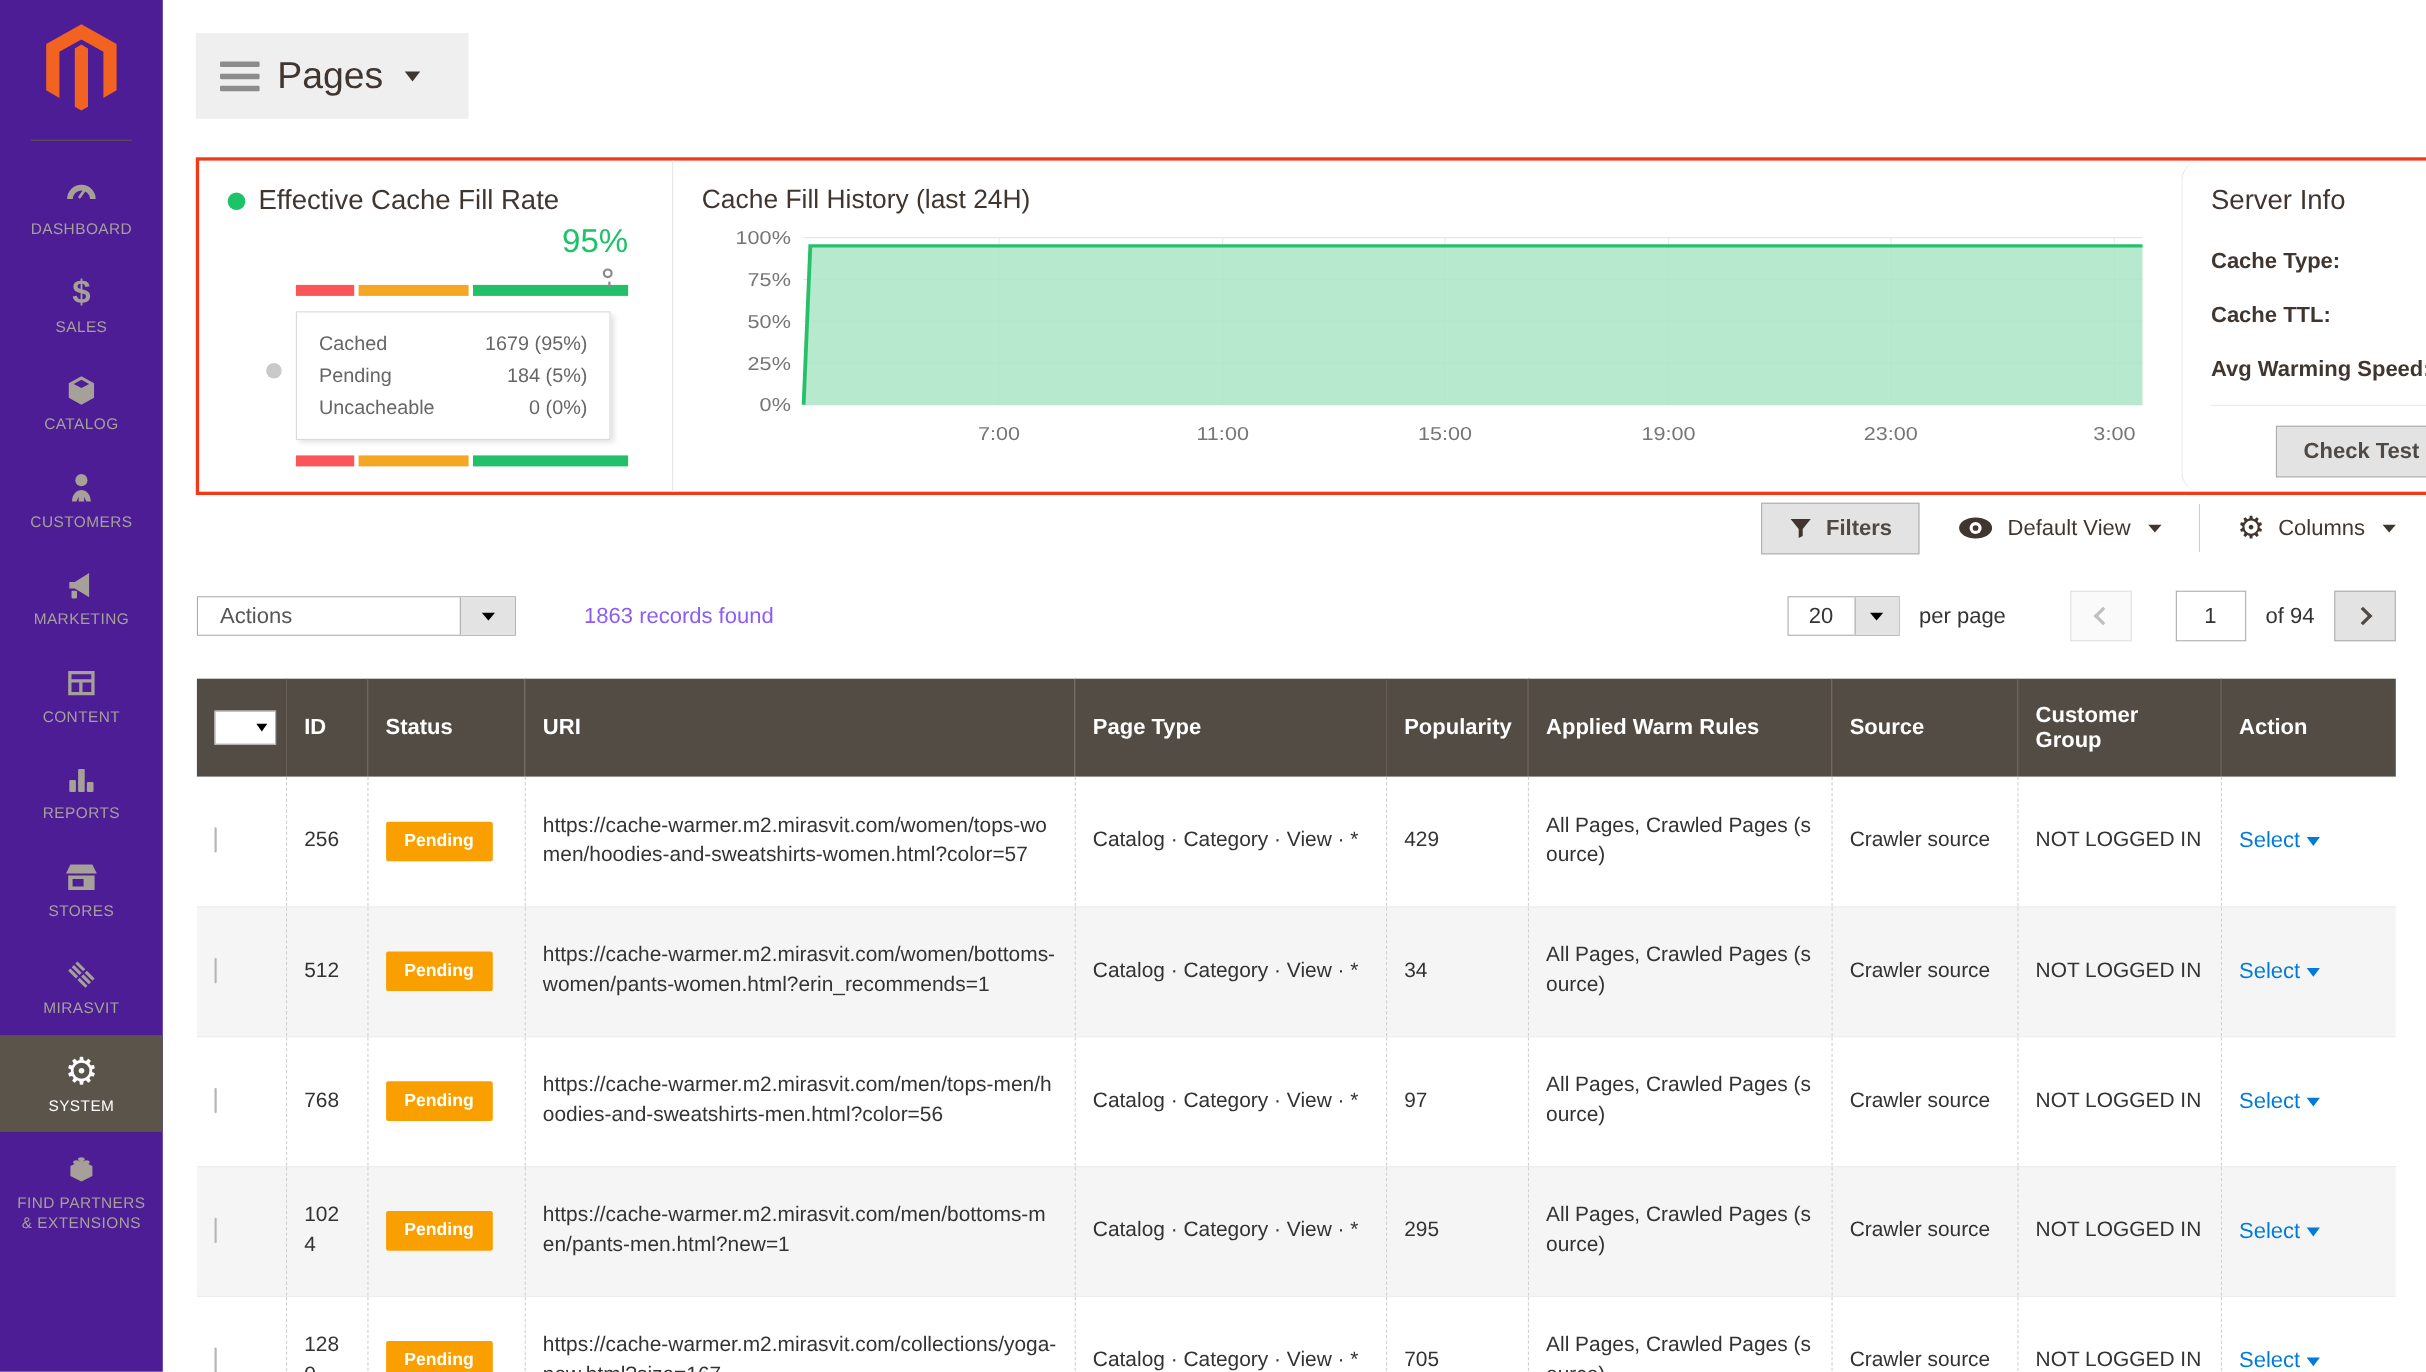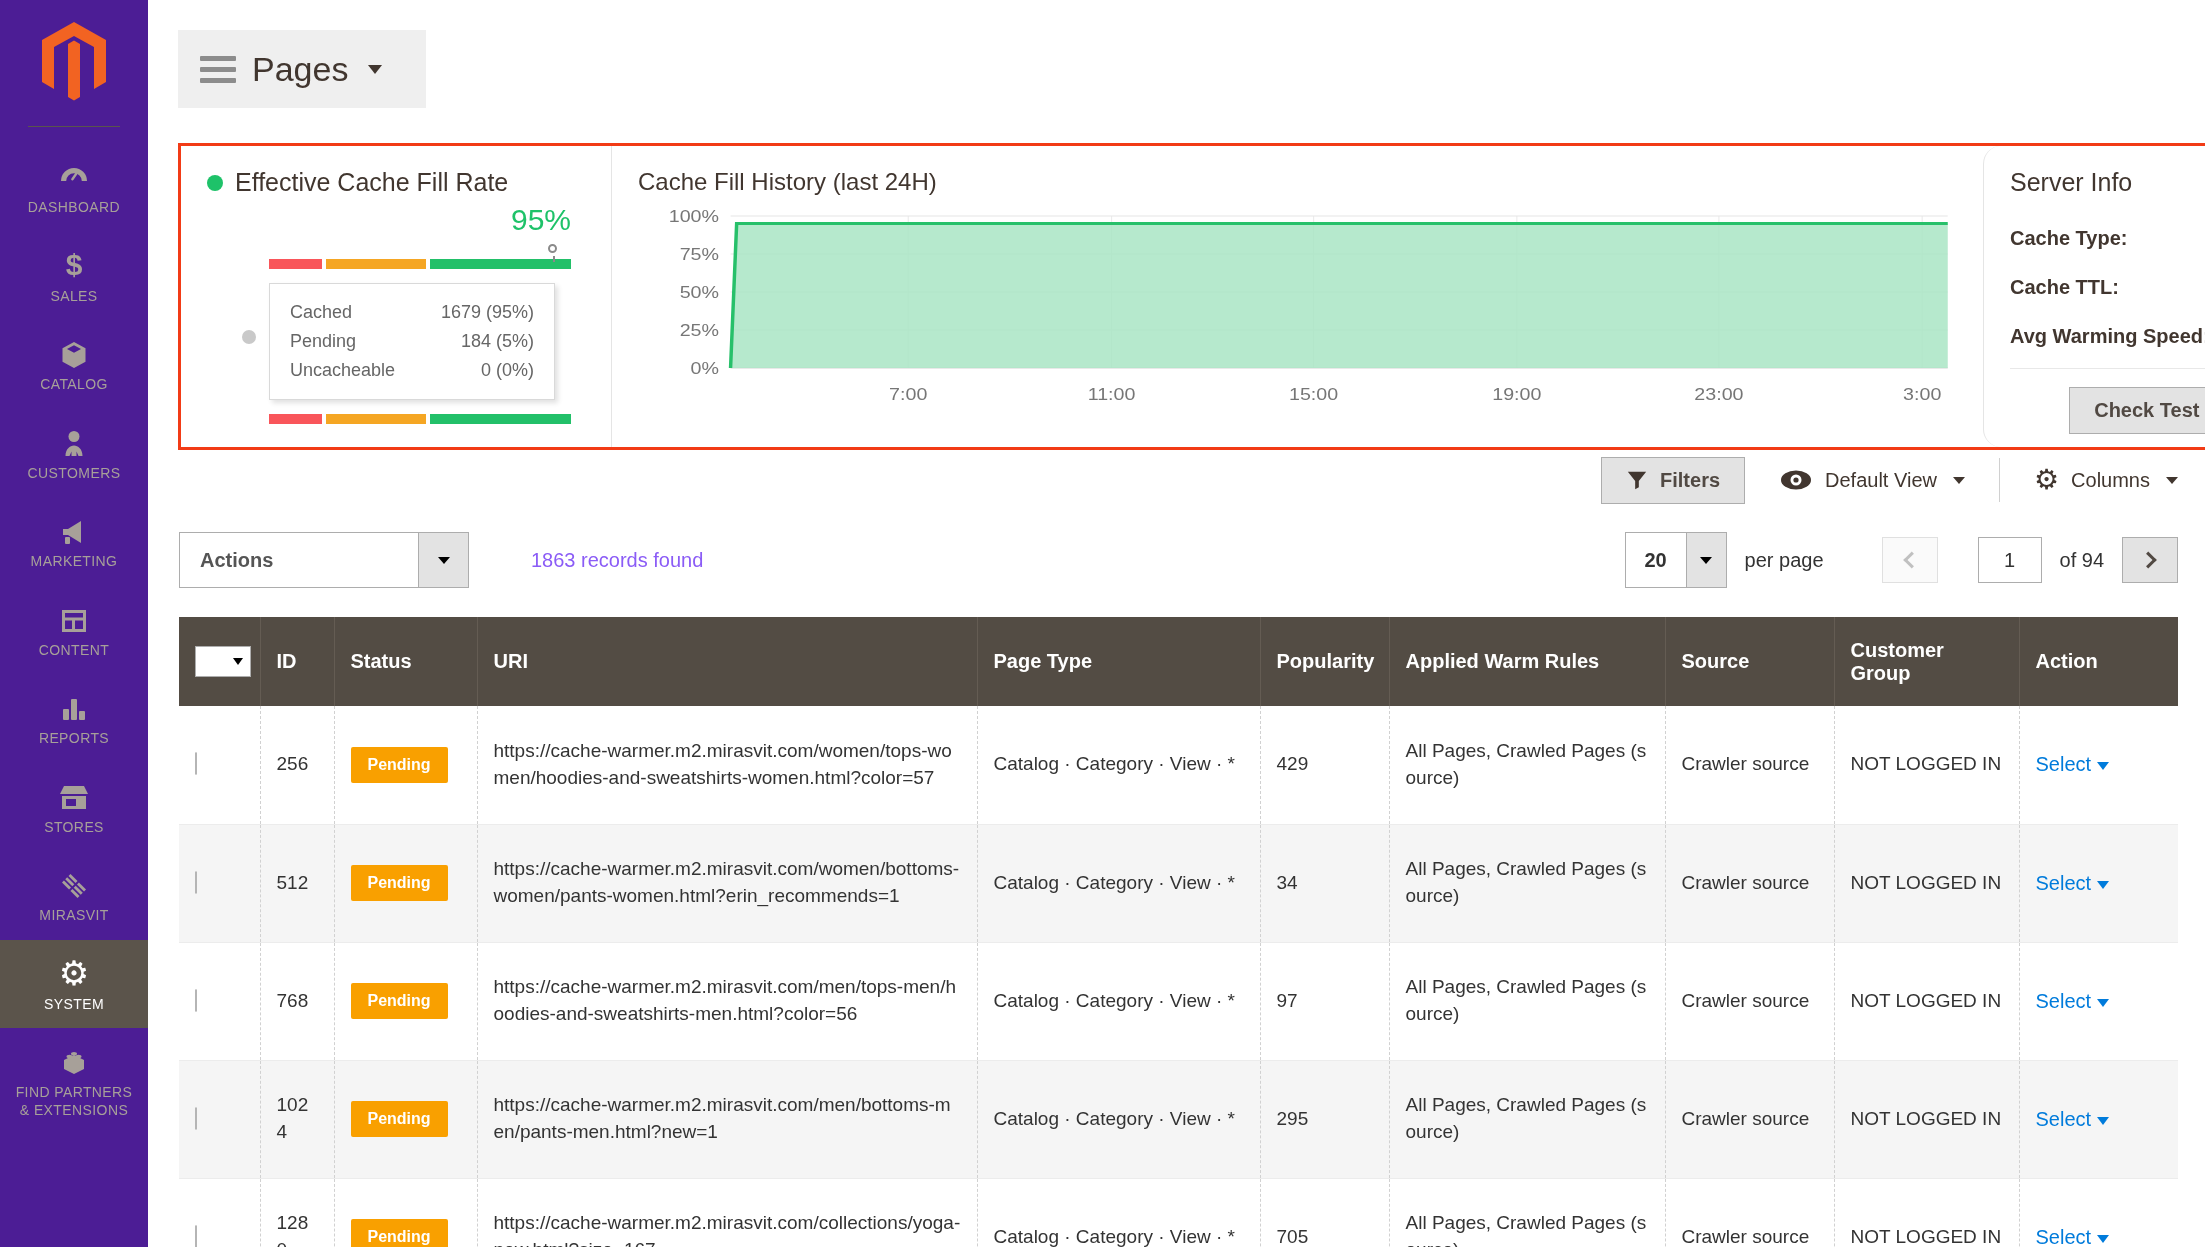--- a/index.html
+++ b/index.html
@@ -54,21 +54,21 @@
 
   
   .grid-toolbar { position:absolute; top:455px; right:27px; height:50px; display:flex; align-items:center; gap:34px; }
   .filters-btn { display:flex; align-items:center; gap:12px; }
   .tool-link { display:flex; align-items:center; gap:12px; font-size:20px; color:#41362f; cursor:pointer; }
   .tool-sep { width:1px; height:44px; background:#d0d0d0; }
   .gear-glyph { font-size:28px; color:#41362f; line-height:1; }
 
   
   .controls { position:absolute; left:179px; top:536px; width:1999px; height:48px; display:flex; align-items:center; }
-  .sel { display:flex; height:56px; border:1px solid #adadad; background:#fff; cursor:pointer;font-weight:bold; }
+  .sel { display:flex; height:36px; border:1px solid #adadad; background:#fff; cursor:pointer; }
   .sel .sel-text { display:flex; align-items:center; padding:0 20px; font-size:20px; color:#555; }
   .sel .sel-arrow { width:50px; background:#e3e3e3; border-left:1px solid #adadad; display:flex; align-items:center; justify-content:center; }
   .sel .sel-arrow .caret { border-top-color:#000; margin:0; }
   .actions-sel .sel-text { width:238px; }
   .records { margin-left:62px; font-size:20px; color:#8b5cf6; }
   .pager { margin-left:auto; display:flex; align-items:center; gap:18px; }
   .perpage-sel .sel-text { width:60px; justify-content:center; padding:0; color:#333;text-align:center; }
   .perpage-sel .sel-arrow { width:40px; }
   .pp-label { font-size:20px; color:#333; margin-right:40px; }
   .page-btn { width:56px; height:46px; border:1px solid #adadad; background:#e3e3e3; position:relative; cursor:pointer; }

